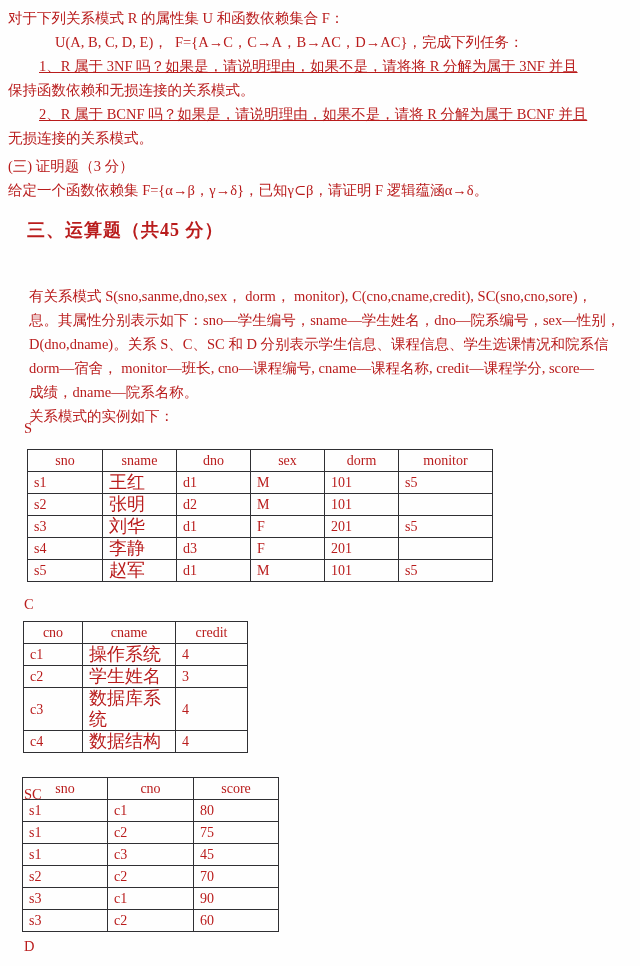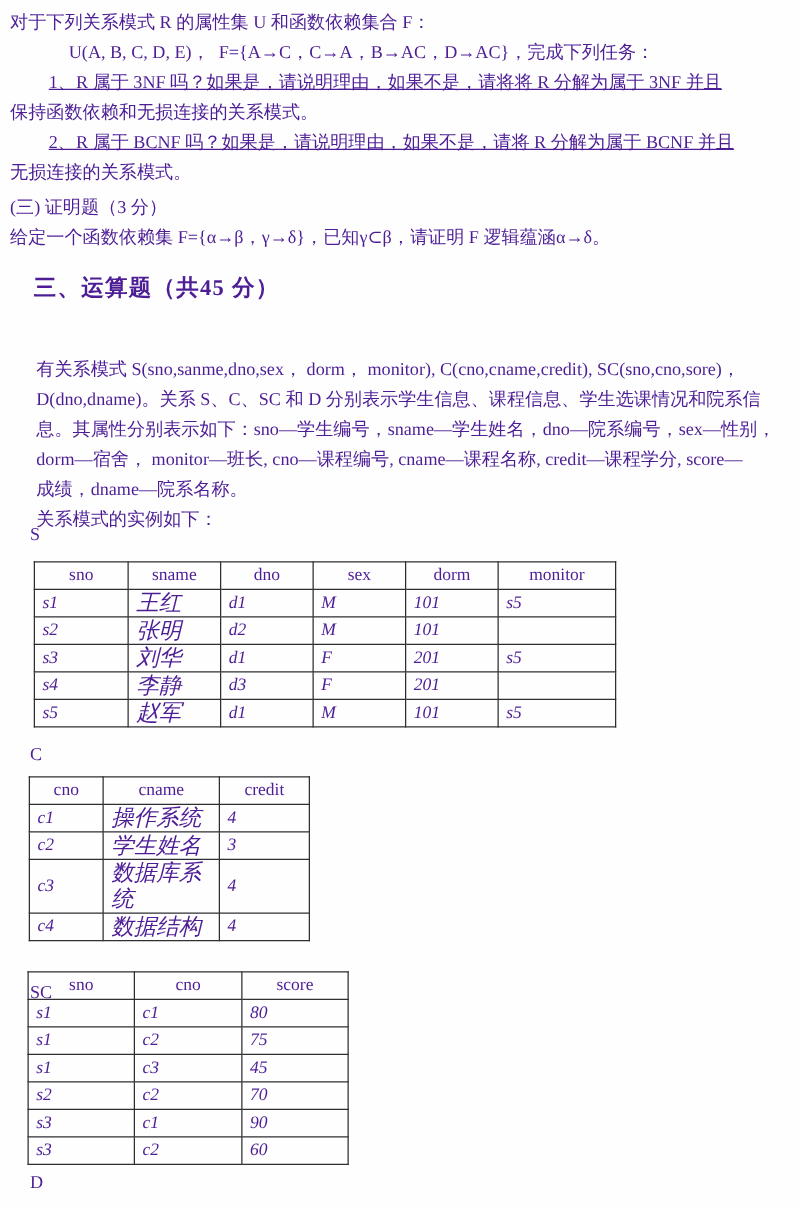--- a/index.html
+++ b/index.html
@@ -1,19 +1,19 @@
 <!DOCTYPE html>
 <html><head>
 <meta charset="utf-8">
 <style>
   html,body { margin:0; padding:0; background:#ffffff; }
   .page {
     position:relative; width:640px; height:966px; background:#fefefe;
     font-family:"Liberation Serif","DejaVu Serif",serif;
-    color:#4c1d95; font-size:14.5px; overflow:hidden;
+    color:#b91c1c; font-size:14.5px; overflow:hidden;
   }
   .line { white-space:pre; line-height:24px; }
   .blk { position:absolute; }
   #blk-problem   { top:6px;   left:8px;  }
   #blk-proof     { top:154px; left:8px;  }
   #heading       { top:218px; left:27px; font-size:18px; font-weight:bold; letter-spacing:1px;text-align:center; }
   #blk-relations { top:284px; left:29px; }
   .ind-u  { padding-left:47px; }
   .ind-q  { padding-left:31px;text-decoration:underline; }
 
@@ -26,21 +26,21 @@
   table { position:absolute; border-collapse:collapse; table-layout:fixed; }
   #table-s  { top:449px; left:27px; }
   #table-c  { top:621px; left:23px; }
   #table-sc { top:777px; left:22px; }
   th, td {
     border:1px solid #2f2f33; font-size:14px; font-weight:normal;
     height:21px; padding:0 4px; overflow:hidden; box-sizing:content-box;
     line-height:21px;
   }
   th { text-align:center; }
-  td { text-align:left; padding-left:6px;font-style:italic; }
+  td { text-align:left; padding-left:6px; }
   
   #table-s td:nth-child(2), #table-c td:nth-child(2) {
     font-family:"Liberation Sans","DejaVu Sans",sans-serif; font-size:18px;
   }
 </style>
 </head>
 <body>
 
 <div class="page">
 
@@ -55,22 +55,22 @@
 
   <div class="blk" id="blk-proof">
     <div class="line">(三) 证明题（3 分）</div>
     <div class="line">给定一个函数依赖集 F={α→β，γ→δ}，已知γ⊂β，请证明 F 逻辑蕴涵α→δ。</div>
   </div>
 
   <div class="blk" id="heading">三、运算题（共45 分）</div>
 
   <div class="blk" id="blk-relations">
     <div class="line">有关系模式 S(sno,sanme,dno,sex， dorm， monitor), C(cno,cname,credit), SC(sno,cno,sore)，</div>
+    <div class="line">息。其属性分别表示如下：sno—学生编号，sname—学生姓名，dno—院系编号，sex—性别，</div>
     <div class="line">D(dno,dname)。关系 S、C、SC 和 D 分别表示学生信息、课程信息、学生选课情况和院系信</div>
-    <div class="line">息。其属性分别表示如下：sno—学生编号，sname—学生姓名，dno—院系编号，sex—性别，</div>
     <div class="line">dorm—宿舍， monitor—班长, cno—课程编号, cname—课程名称, credit—课程学分, score—</div>
     <div class="line">成绩，dname—院系名称。</div>
     <div class="line">关系模式的实例如下：</div>
   </div>
 
   <div class="tbl-label" id="lbl-s">S</div>
   <table id="table-s">
     <colgroup>
       <col style="width:75px">
         <col style="width:74px">

